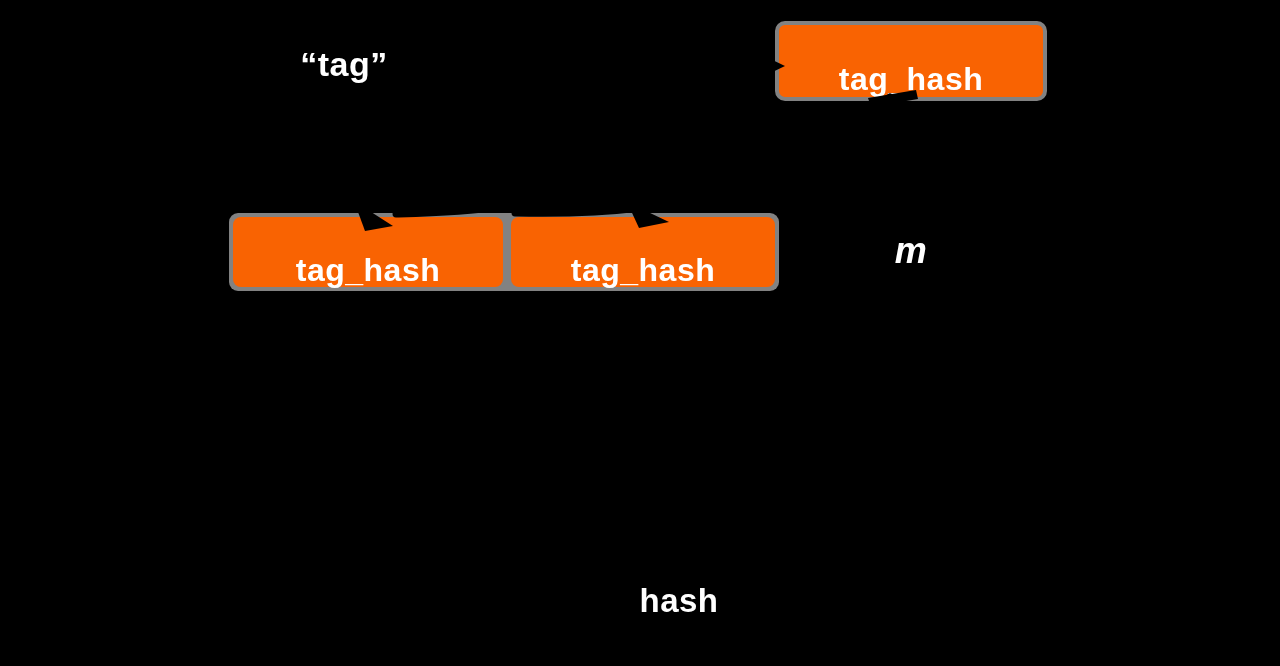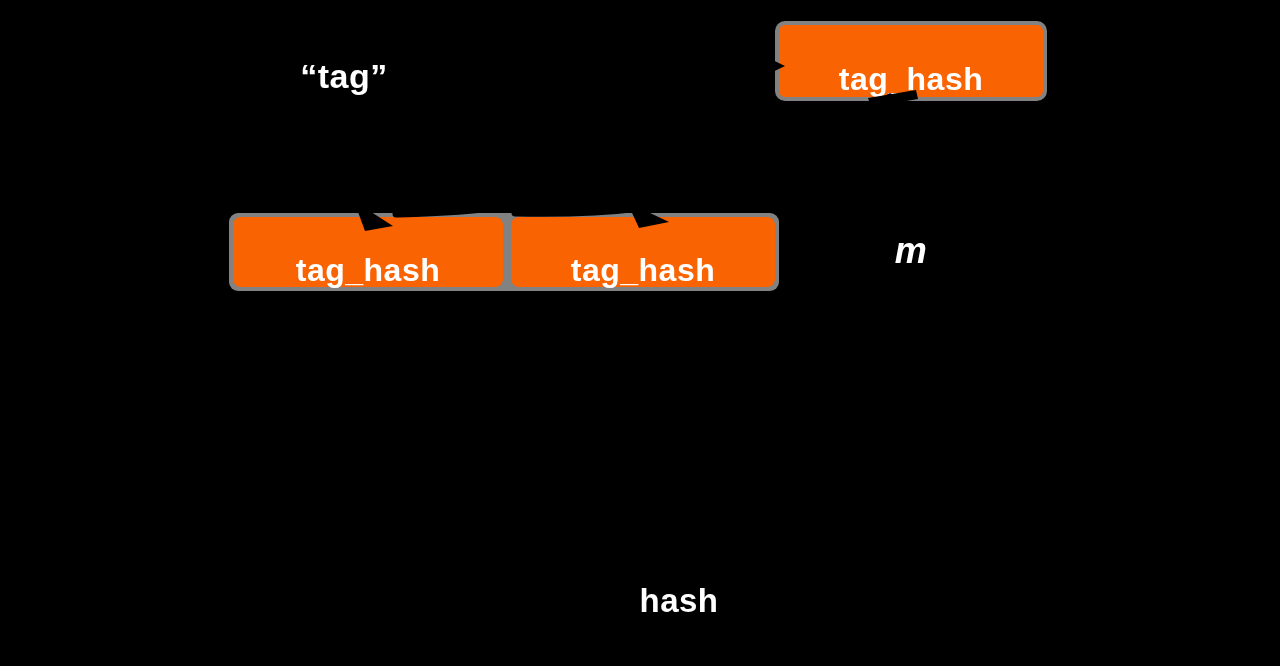--- a/index.html
+++ b/index.html
@@ -2,21 +2,21 @@
 <html><head>
 <meta charset="utf-8">
 <style>
   html,body{margin:0;padding:0;background:#000;}
   body{width:1280px;height:666px;position:relative;overflow:hidden;
        font-family:"Liberation Sans",sans-serif;}
   .stage{position:absolute;inset:0;width:1280px;height:666px;background:#000;}
 
   .label{position:absolute;color:#fff;font-weight:700;white-space:nowrap;
          transform:translate(-50%,-50%);letter-spacing:.5px;}
-  .label.tag-literal{left:344px;top:76px;font-size:34px;text-align:center;}
+  .label.tag-literal{left:344px;top:64px;font-size:34px;text-align:center;}
   .label.message{left:911px;top:251px;font-size:36px;font-style:italic;}
   .label.output{left:640px;top:601px;font-size:33px;margin-left:39px;}
 
   .box{background:#F96302;display:flex;align-items:center;justify-content:center;}
   .box .box-label{color:#fff;font-weight:700;font-size:32px;letter-spacing:.5px;margin-top:36px;}
 
   .top-box{position:absolute;left:775px;top:21px;width:264px;height:72px;
            border:4px solid #828282;border-radius:10px;}
 
   .strip{position:absolute;left:229px;top:213px;width:550px;height:78px;

